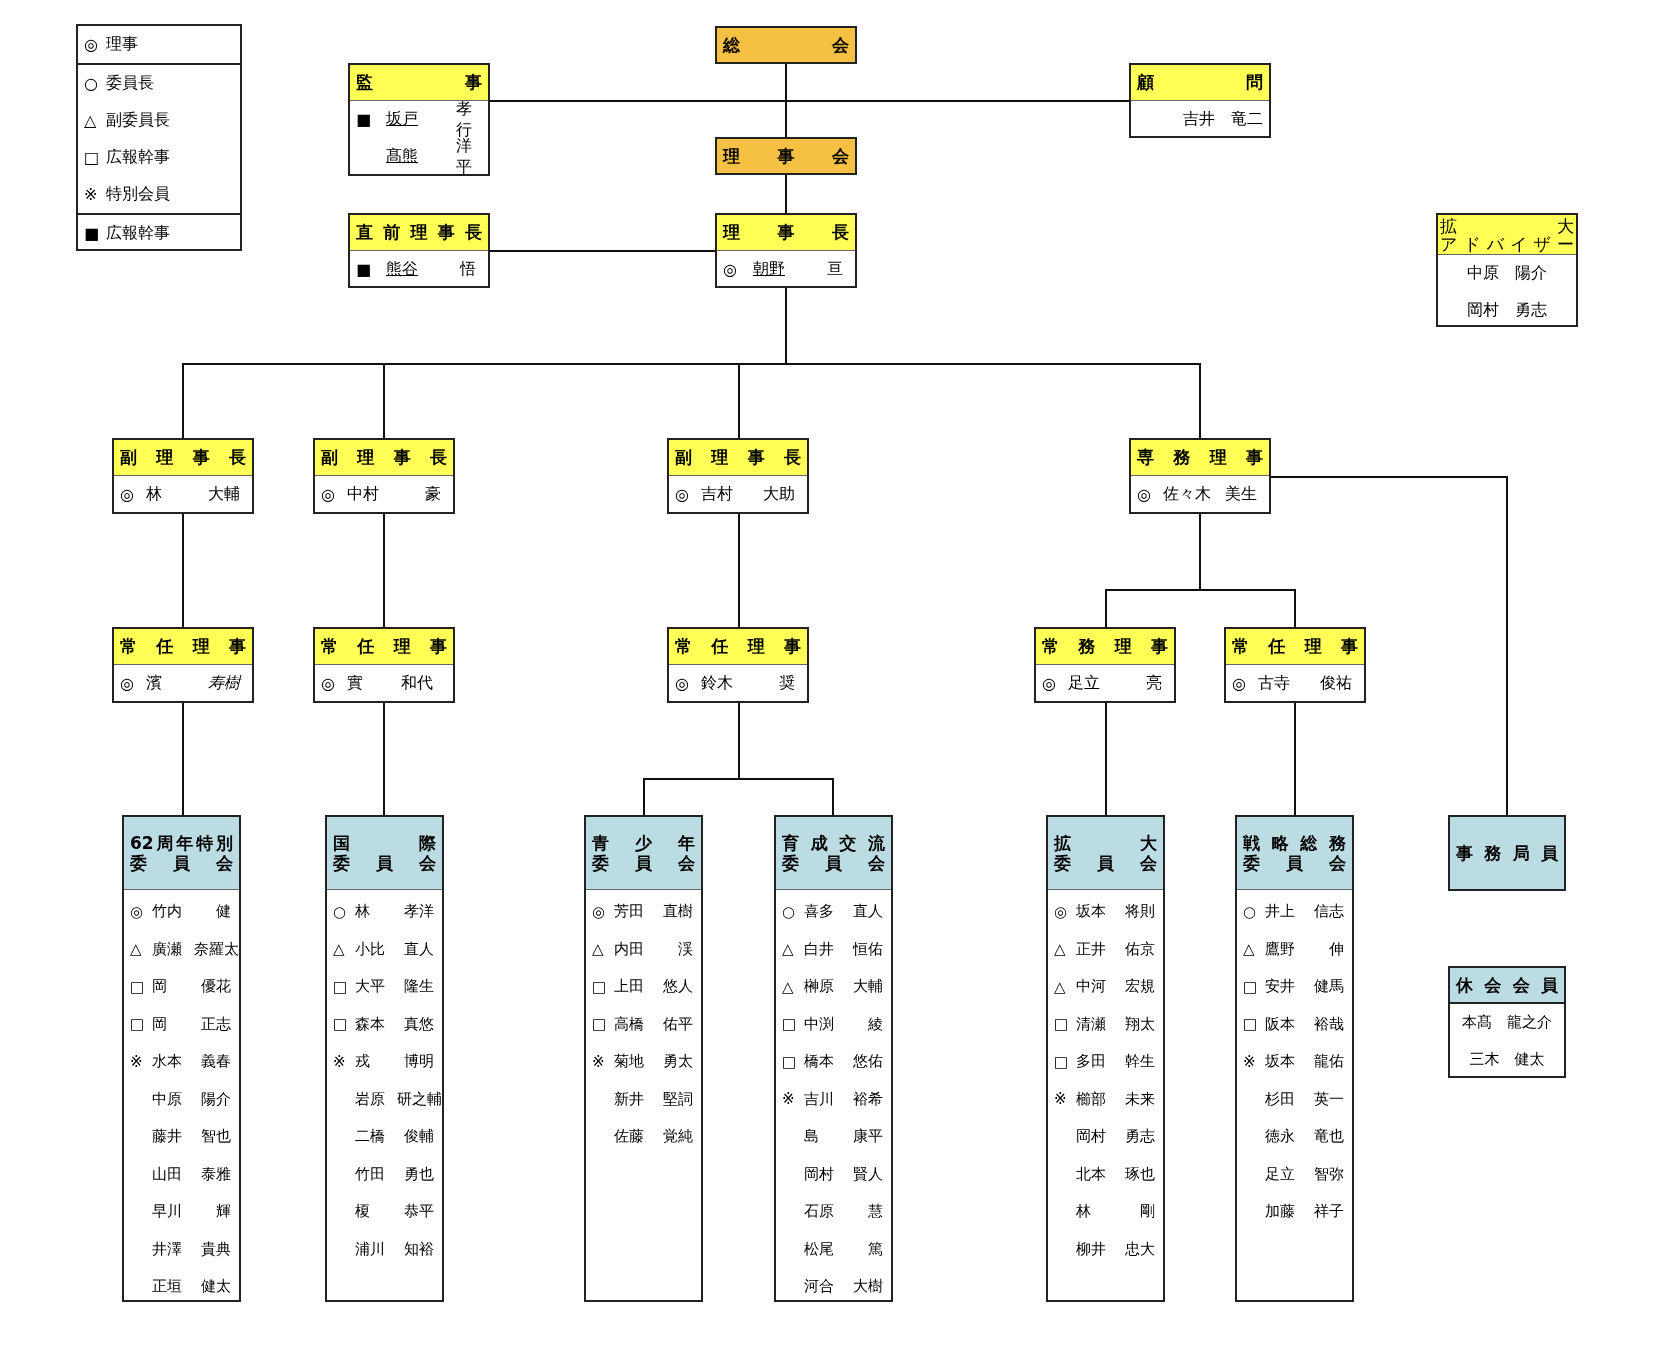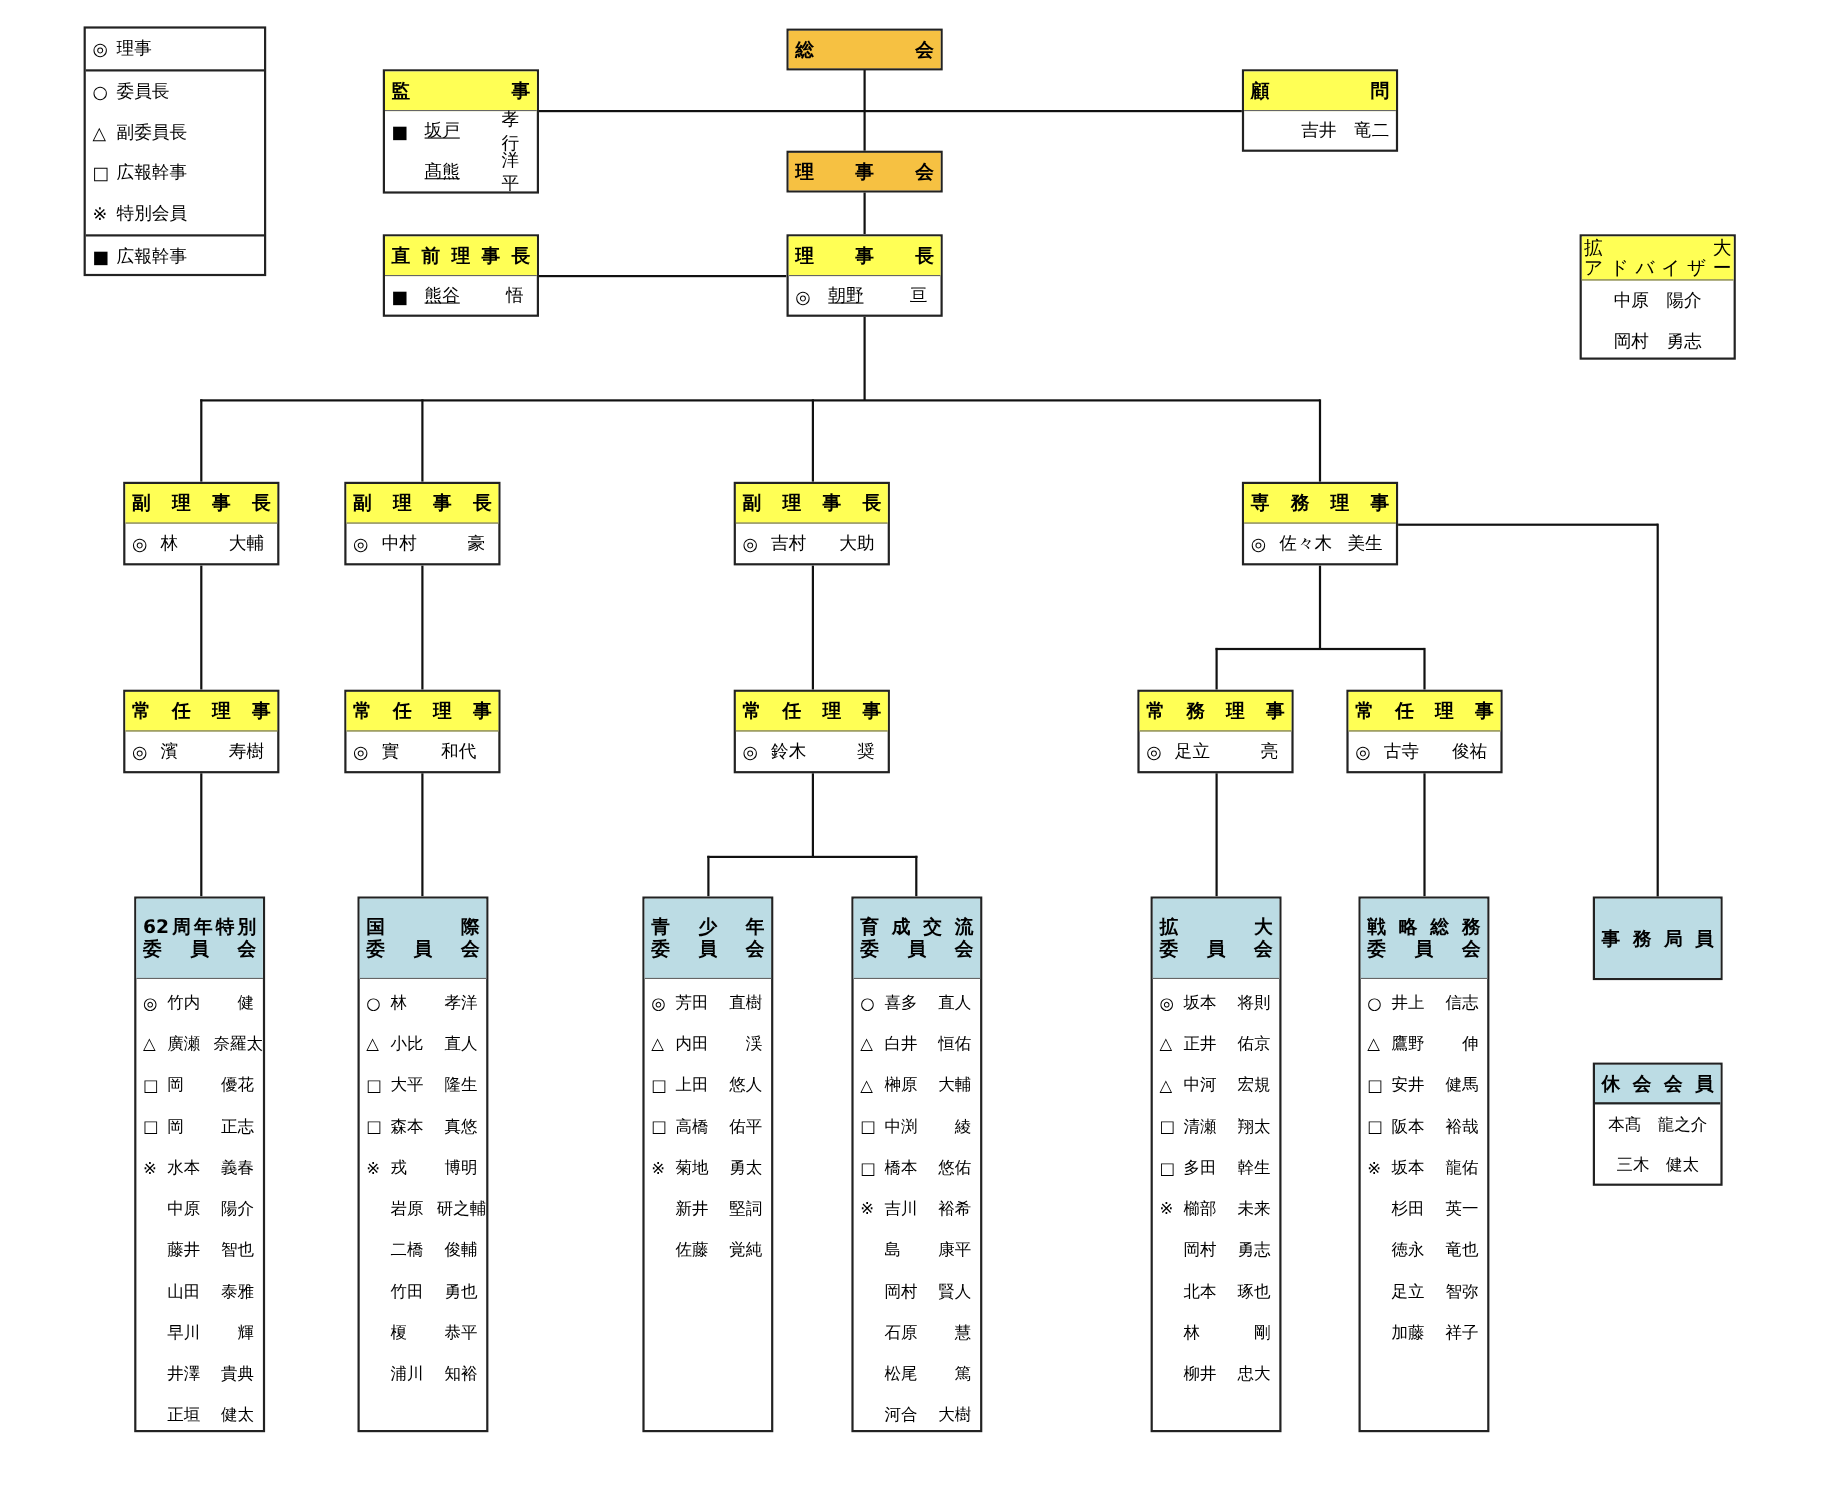--- a/index.html
+++ b/index.html
@@ -244,21 +244,21 @@
     <div class="box" style="left: 112px; top: 627px; width: 142px; height: 76px;">
       <div class="hdr y">
         <span>常</span>
         <span>任</span>
         <span>理</span>
         <span>事</span>
       </div>
       <div class="row">
         <span class="mk">◎</span>
         <span class="ln1">濱</span>
-        <span class="ln2" style="padding-right: 6px;">寿樹</span>
+        <span class="ln2" style="padding-right: 6px; font-style: italic;">寿樹</span>
       </div>
     </div>
     <div class="box" style="left: 313px; top: 627px; width: 142px; height: 76px;">
       <div class="hdr y">
         <span>常</span>
         <span>任</span>
         <span>理</span>
         <span>事</span>
       </div>
       <div class="row">

